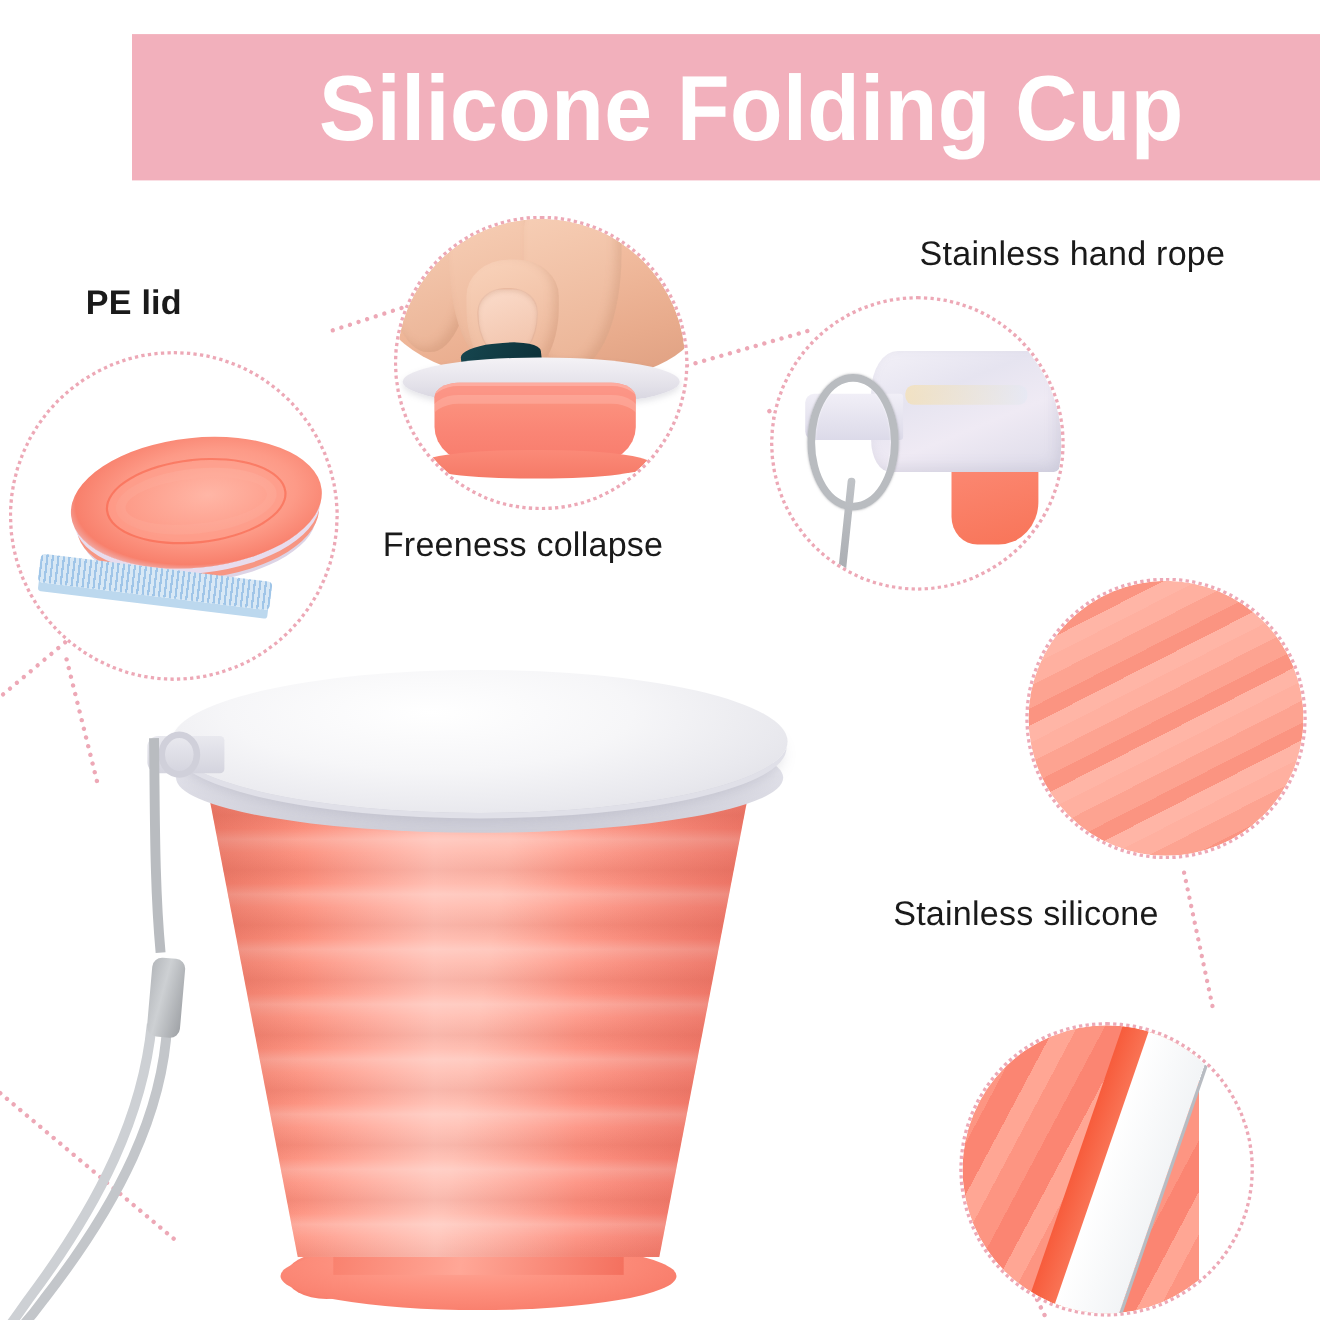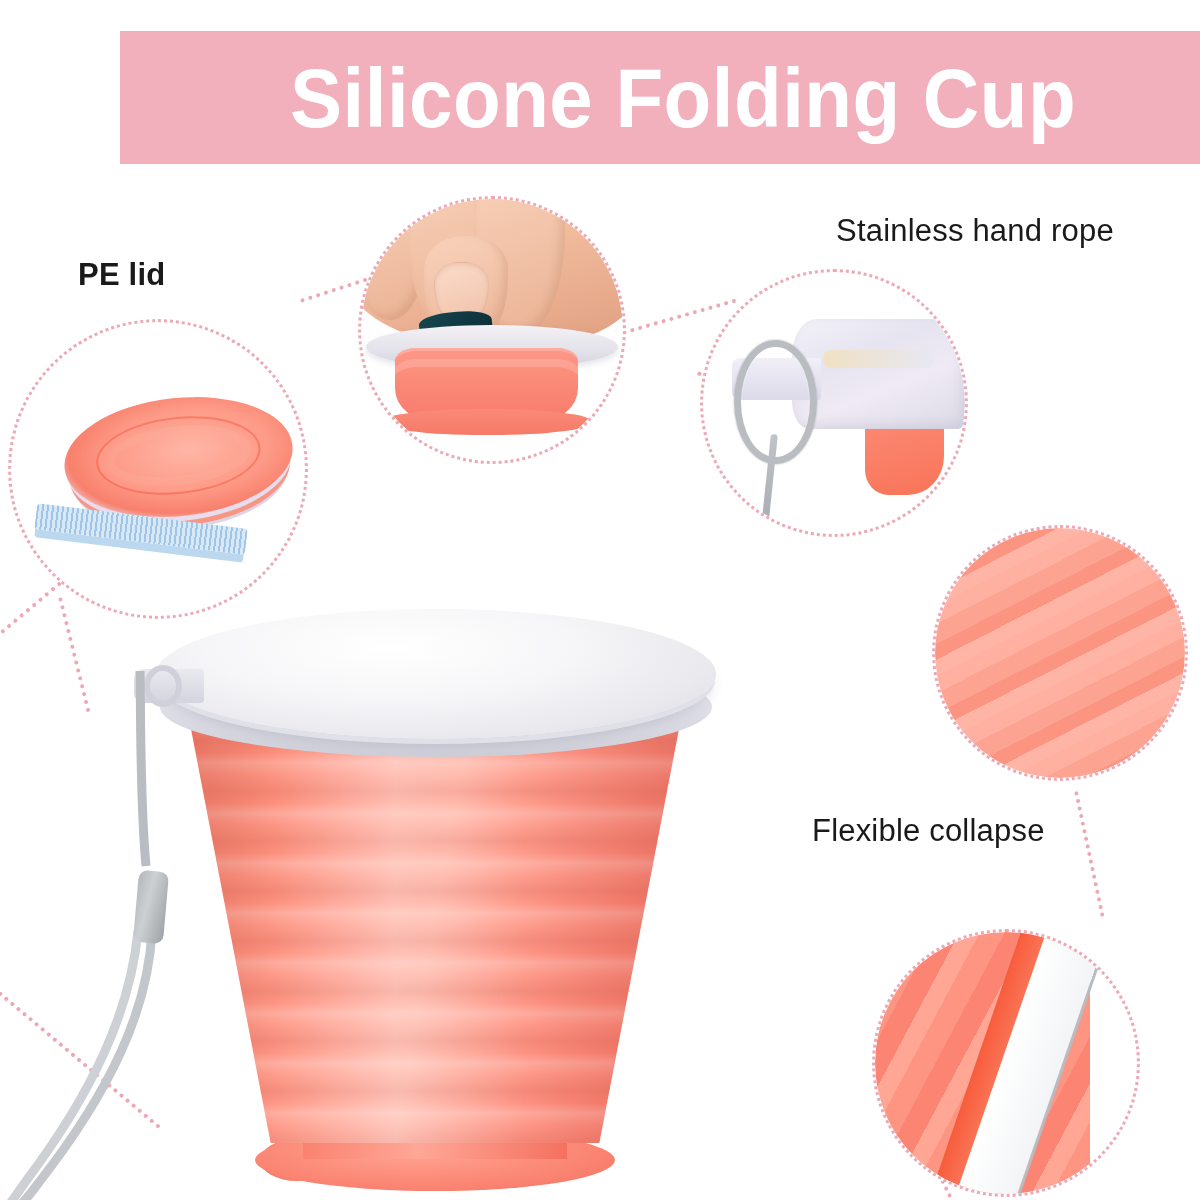--- a/index.html
+++ b/index.html
@@ -470,38 +470,39 @@
       <div class="finger" style="left:18%; top:-12%; width:30%; height:62%;"></div>
       <div class="finger" style="left:44%; top:-14%; width:34%; height:66%;"></div>
       <div class="finger" style="left:24%; top:14%; width:32%; height:42%;"></div>
       <div class="nail" style="left:28%; top:24%; width:20%; height:24%;"></div>
       <div class="squash-dark"></div>
       <div class="squash-lid"></div>
       <div class="squash-body"></div>
       <div class="squash-base"></div>
     </div>
   </div>
+  <div class="callout-label" style="left:348px; top:446px;">Freeness collapse</div>
 
   <div class="inset" style="left:700px; top:238px; width:268px; height:268px;">
     <div class="inset-inner">
       <div class="tab-coral"></div>
       <div class="tab-body"></div>
       <div class="tab-neck"></div>
       <div class="cord-loop"></div>
       <div class="cord-tail"></div>
     </div>
   </div>
   <div class="callout-label" style="left:836px; top:182px;">Stainless hand rope</div>
 
   <div class="inset" style="left:932px; top:494px; width:256px; height:256px;">
     <div class="inset-inner">
       <div class="ribs"></div>
     </div>
   </div>
-  <div class="callout-label" style="left:812px; top:782px;">Flexible collapse</div>
+  <div class="callout-label" style="left:812px; top:782px;">Stainless silicone</div>
 
   <div class="inset" style="left:872px; top:898px; width:268px; height:268px;">
     <div class="inset-inner">
       <div class="mouth-coral"></div>
       <div class="mouth-edge"></div>
       <div class="mouth-white"></div>
     </div>
   </div>
 
   <div id="product">

